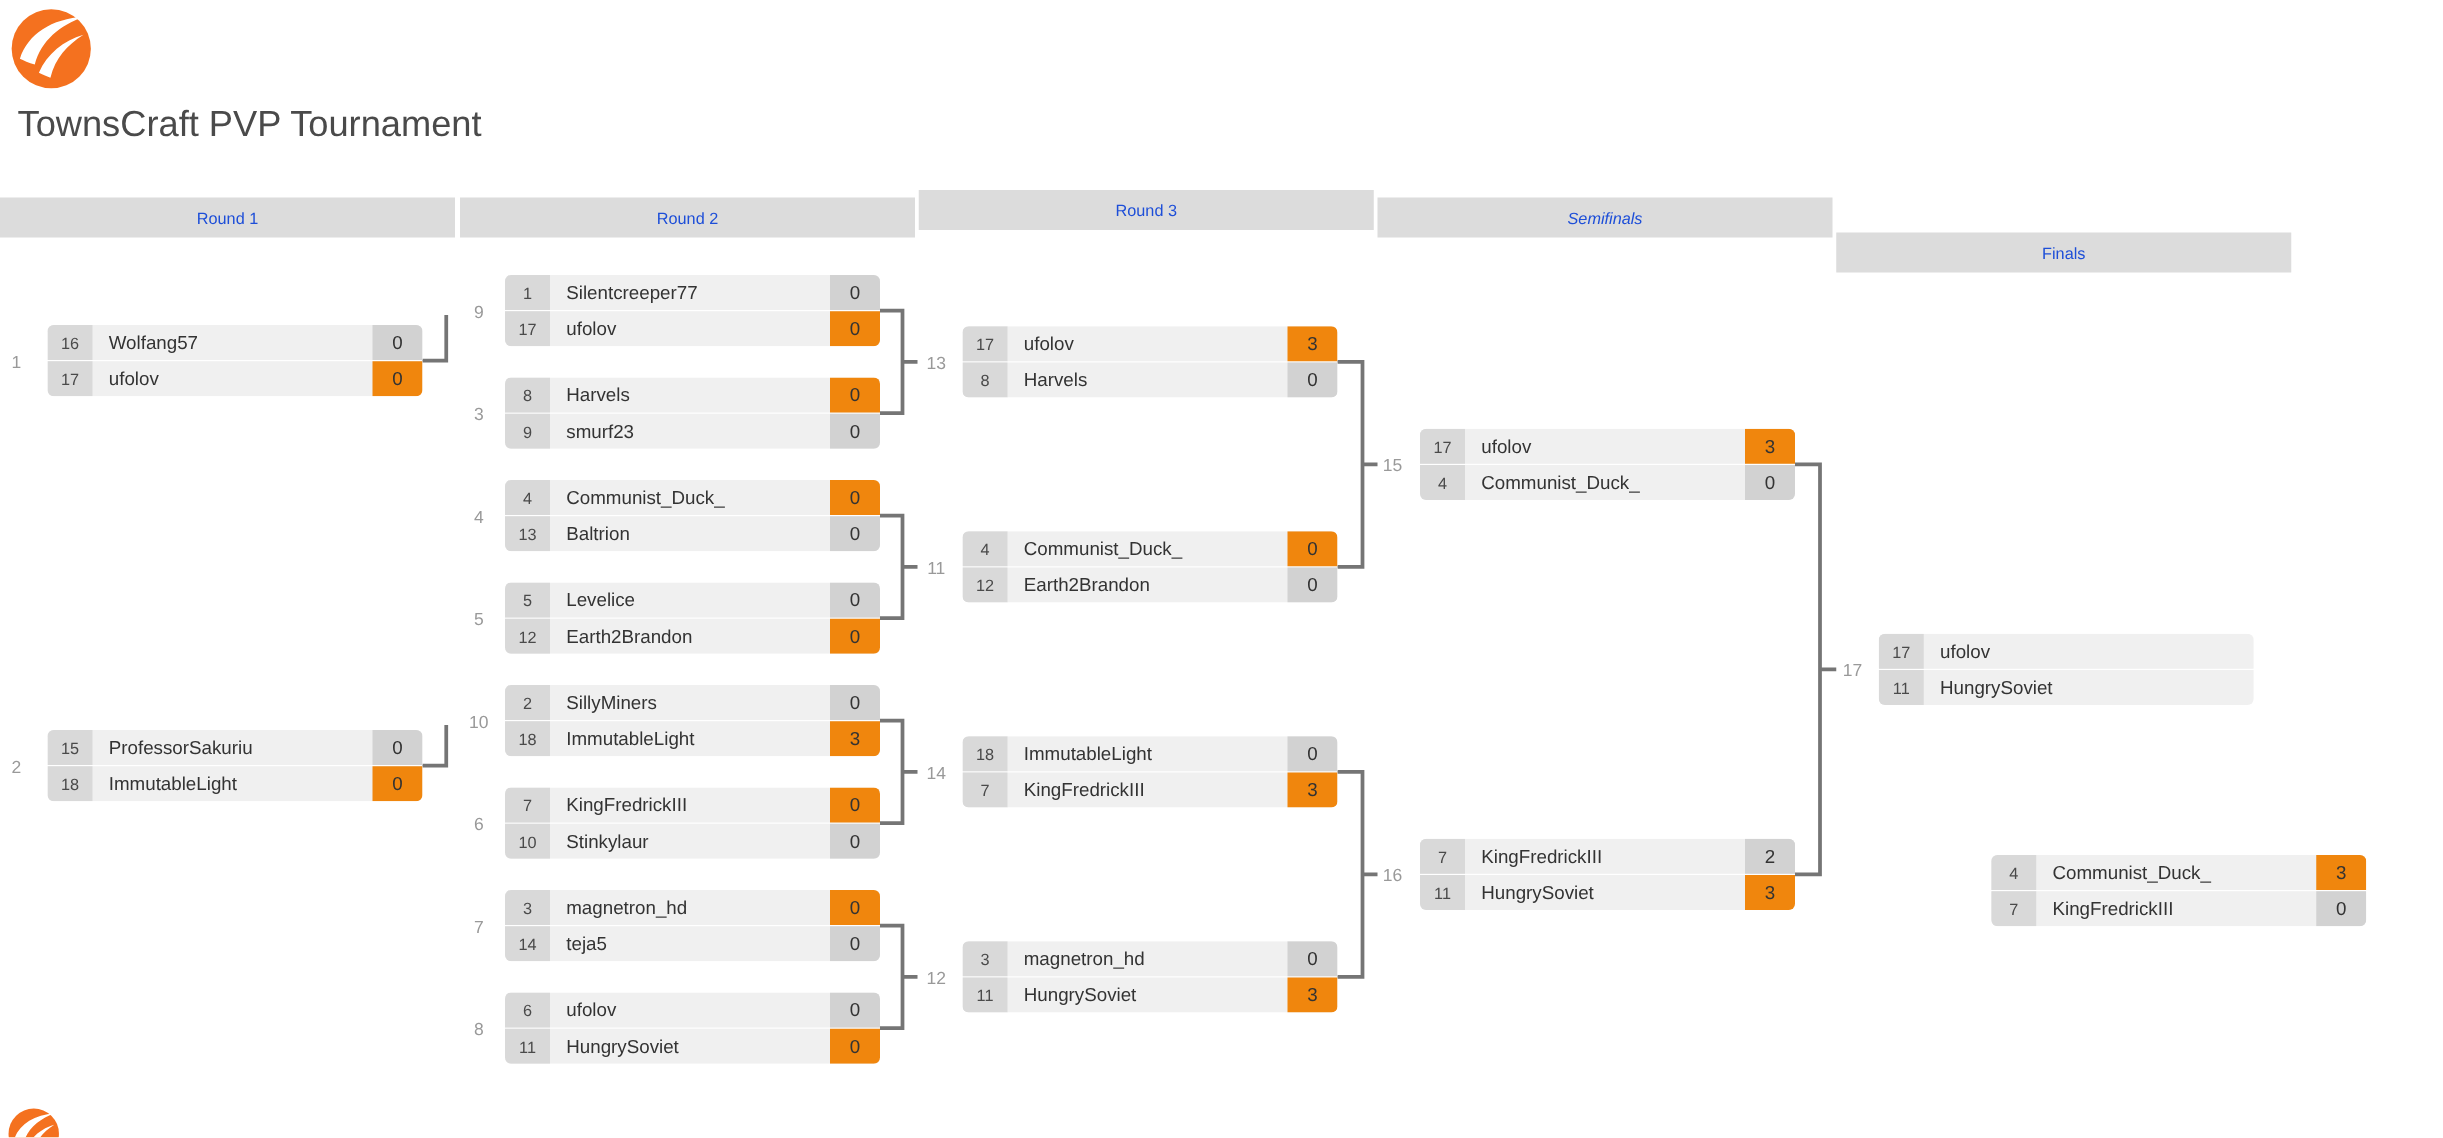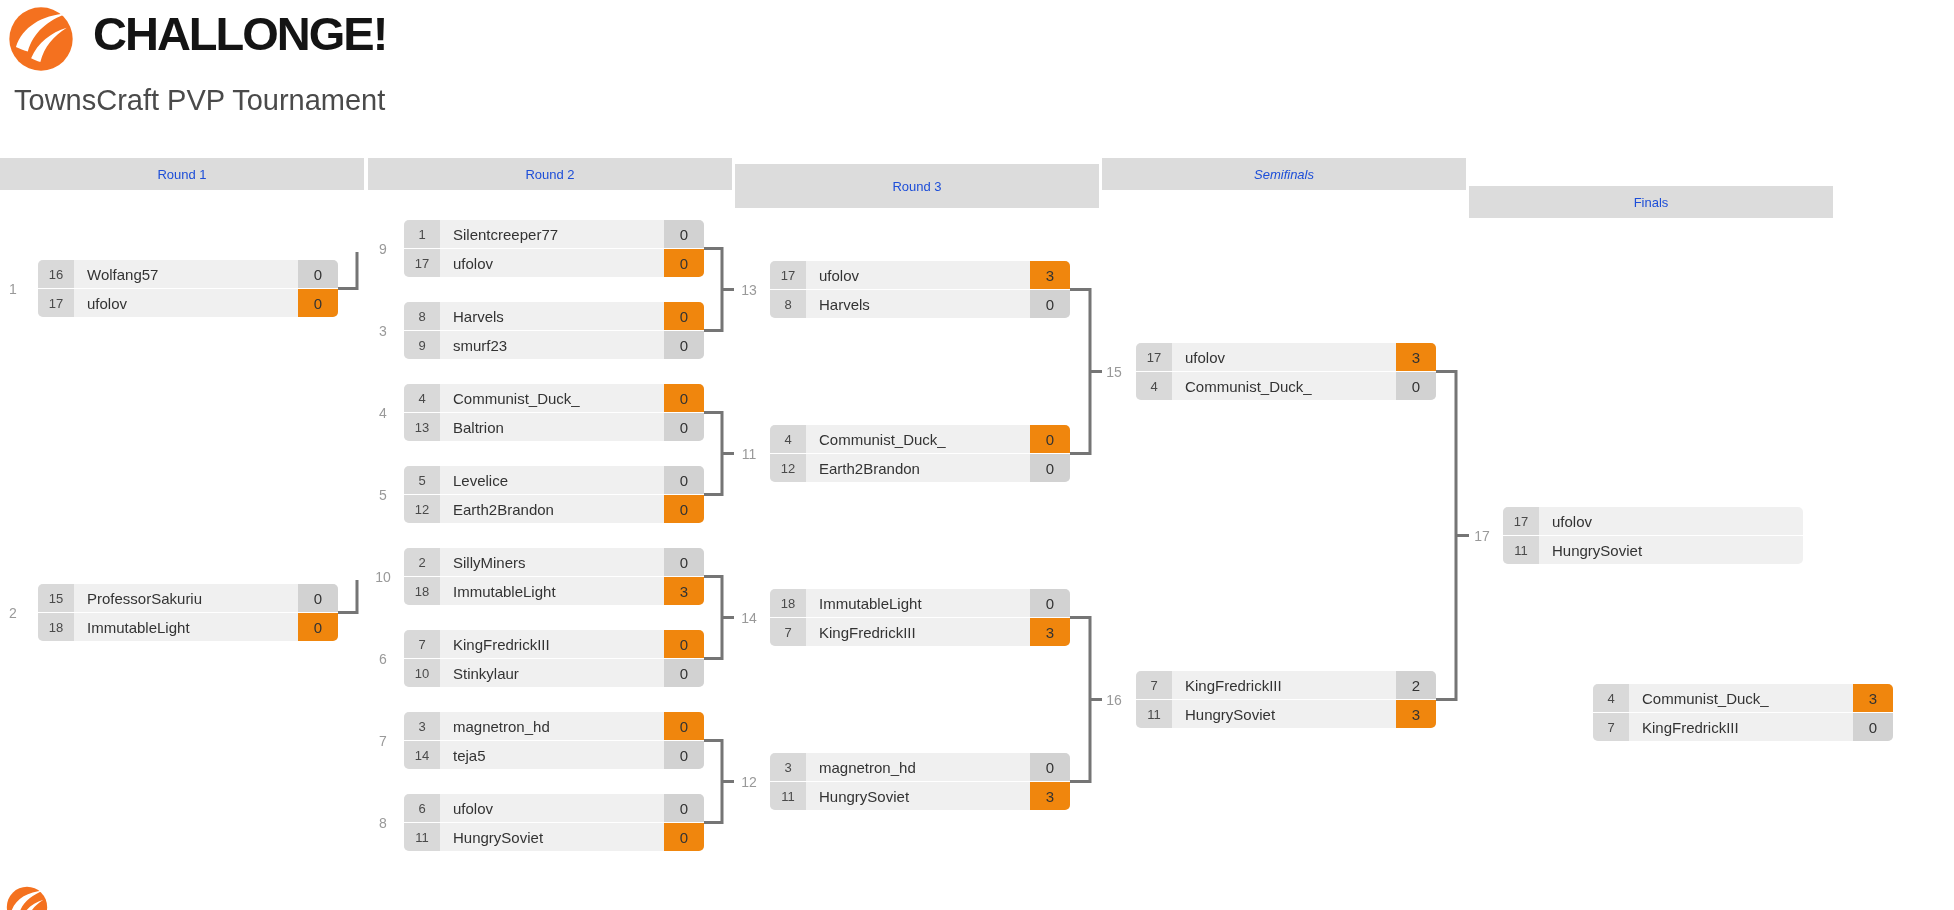--- a/index.html
+++ b/index.html
@@ -45,31 +45,30 @@
 
 <div class="page">
 
   <div class="logo">
     <svg viewBox="0 0 100 100">
       <circle cx="50" cy="50" r="48" class="logo-fill" fill="#f4711f"></circle>
       <path d="M12 62 C 22 32, 50 14, 90 11 C 60 22, 38 40, 30 69 C 23 67, 16 64, 12 62 Z" fill="#ffffff"></path>
       <path d="M35 79 C 45 56, 65 40, 89 33 C 69 46, 55 61, 49 85 C 44 83, 39 81, 35 79 Z" fill="#ffffff"></path>
     </svg>
   </div>
-  <div class="brand-text">CHALLONGE!</div>
   <div class="page-title">TownsCraft PVP Tournament</div>
 
   <div id="round-headers">
       <div class="round-header" style="left: 0px; top: 158px; width: 364px; height: 32px;">
     <span>Round 1</span>
   </div>
       <div class="round-header" style="left: 368px; top: 158px; width: 364px; height: 32px;">
     <span>Round 2</span>
   </div>
-      <div class="round-header" style="left: 735px; top: 164px; width: 364px; height: 44px;">
+      <div class="round-header" style="left: 735px; top: 152px; width: 364px; height: 32px;">
     <span>Round 3</span>
   </div>
       <div class="round-header" style="left: 1102px; top: 158px; width: 364px; height: 32px; font-style: italic;">
     <span>Semifinals</span>
   </div>
       <div class="round-header" style="left: 1469px; top: 158px; width: 364px; height: 32px; margin-top: 28px;">
     <span>Finals</span>
   </div>
     </div>
 

